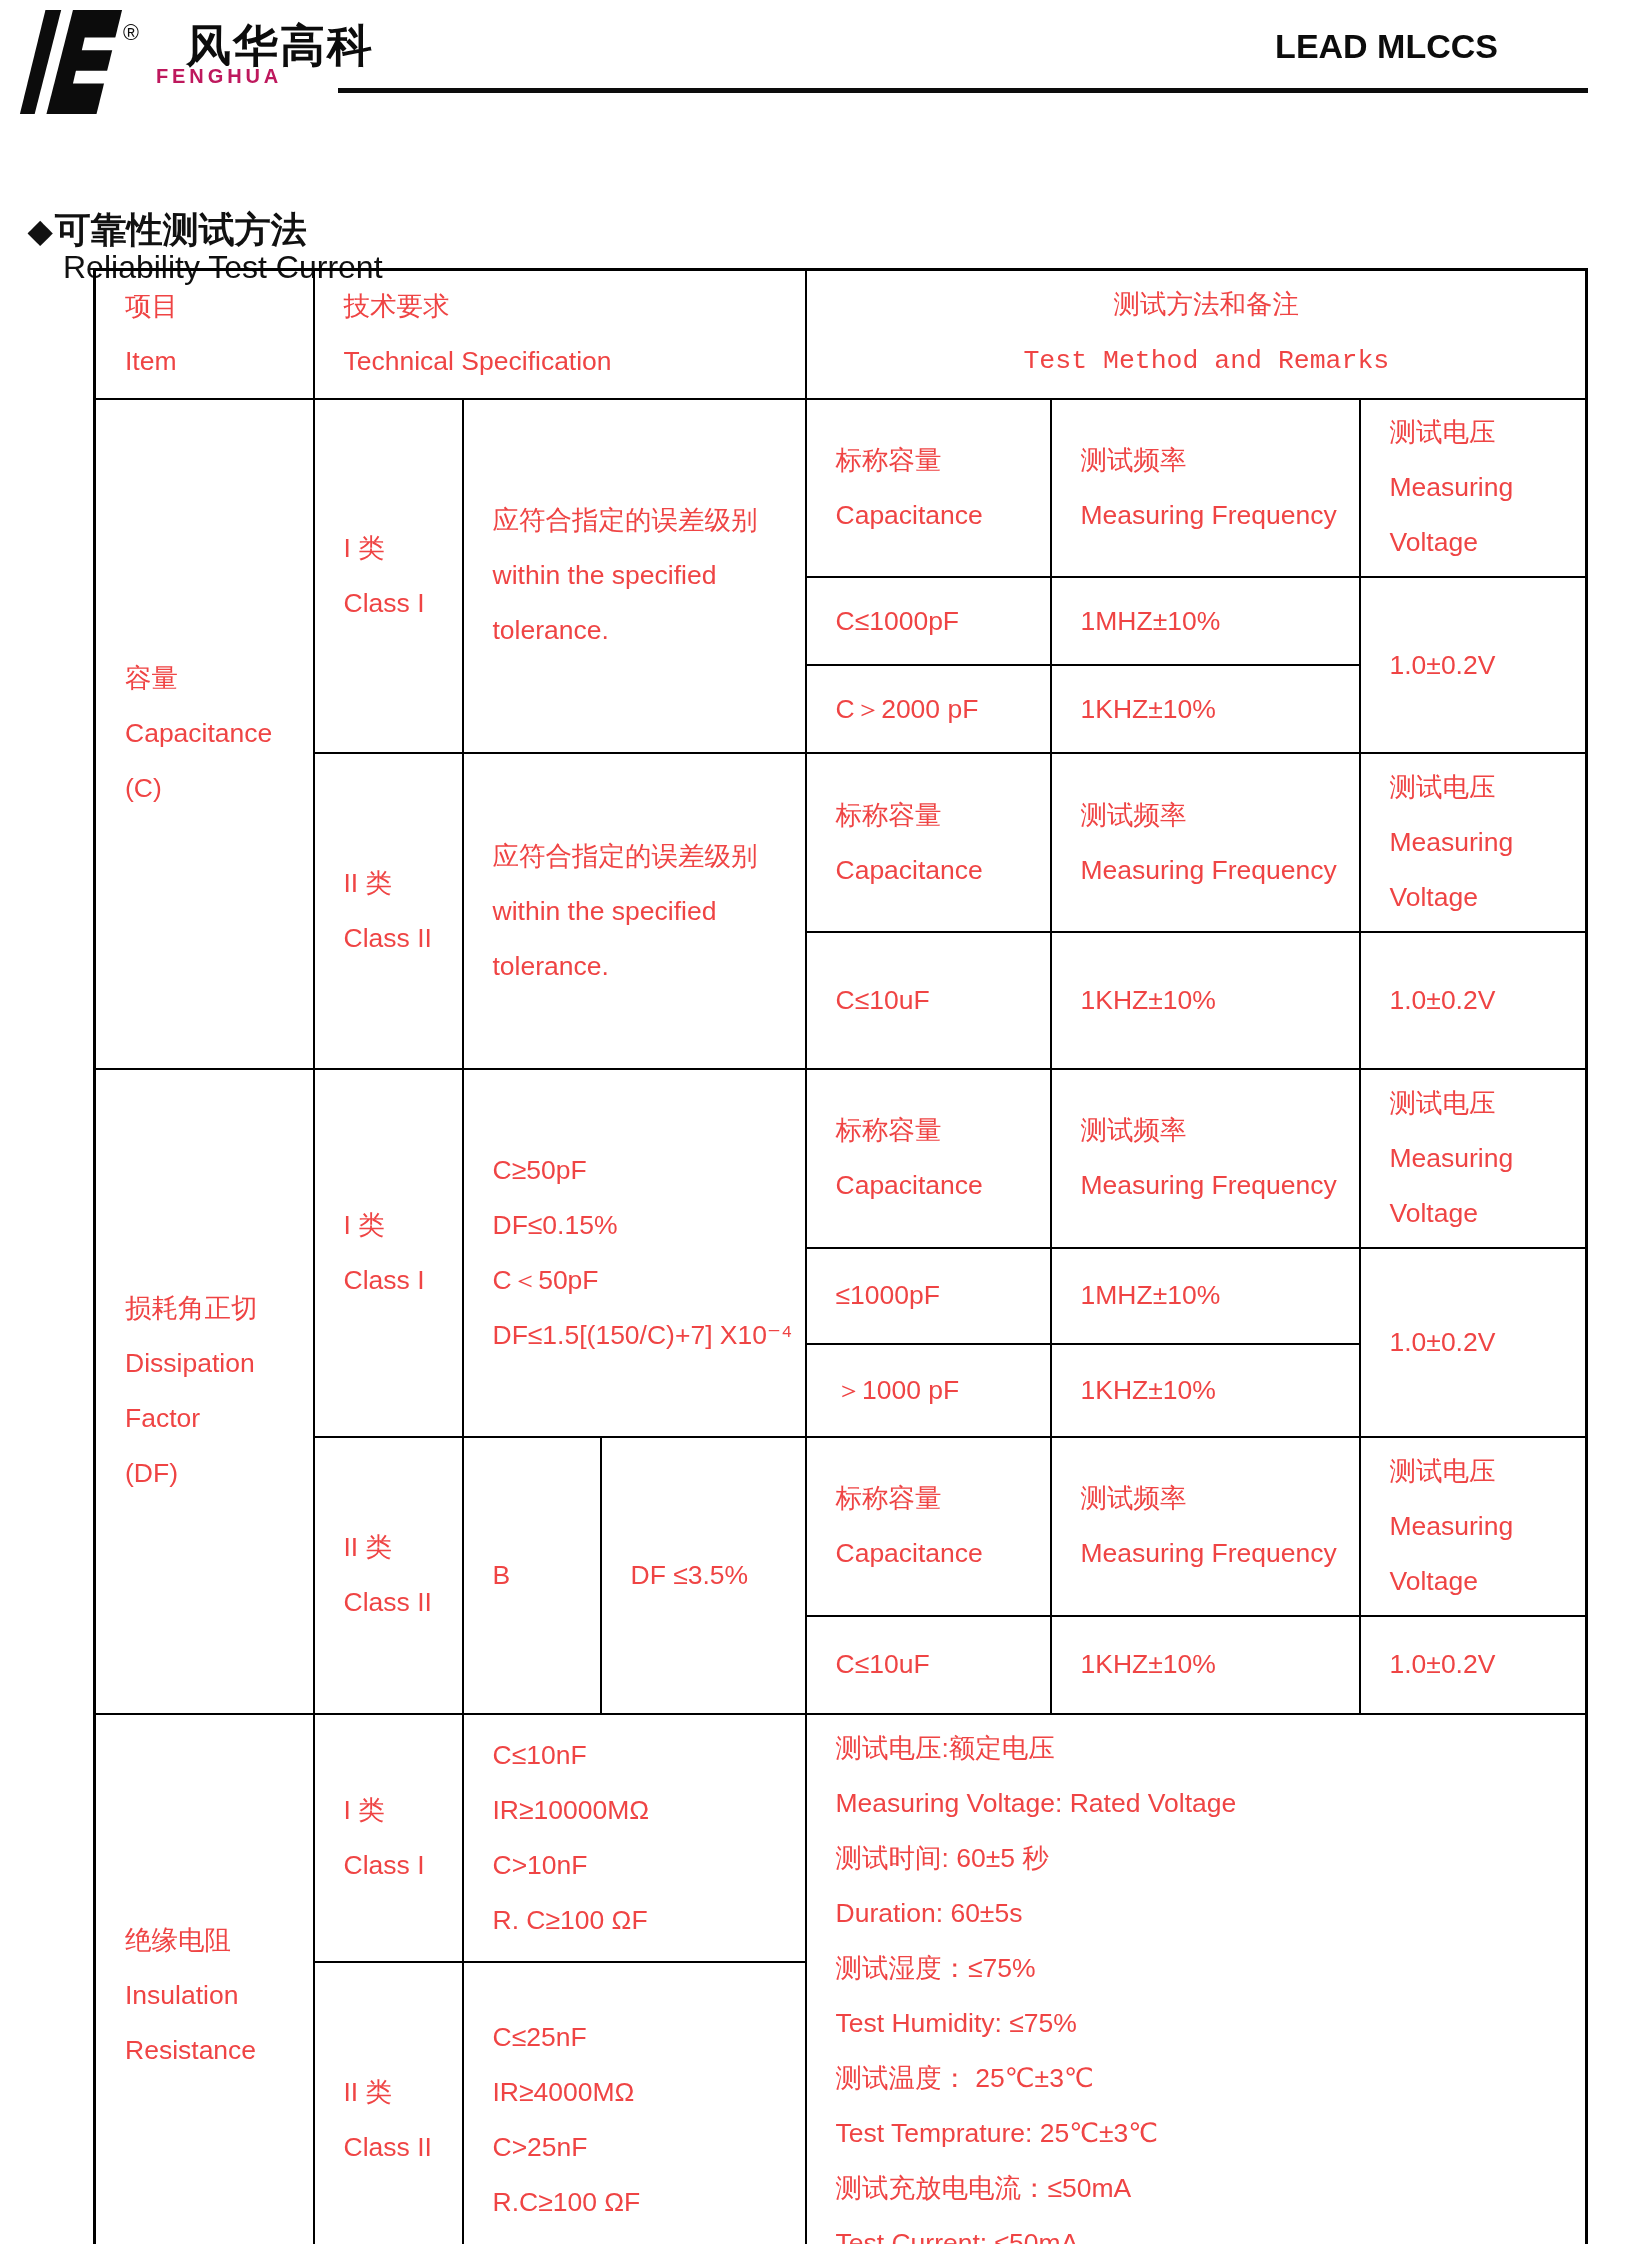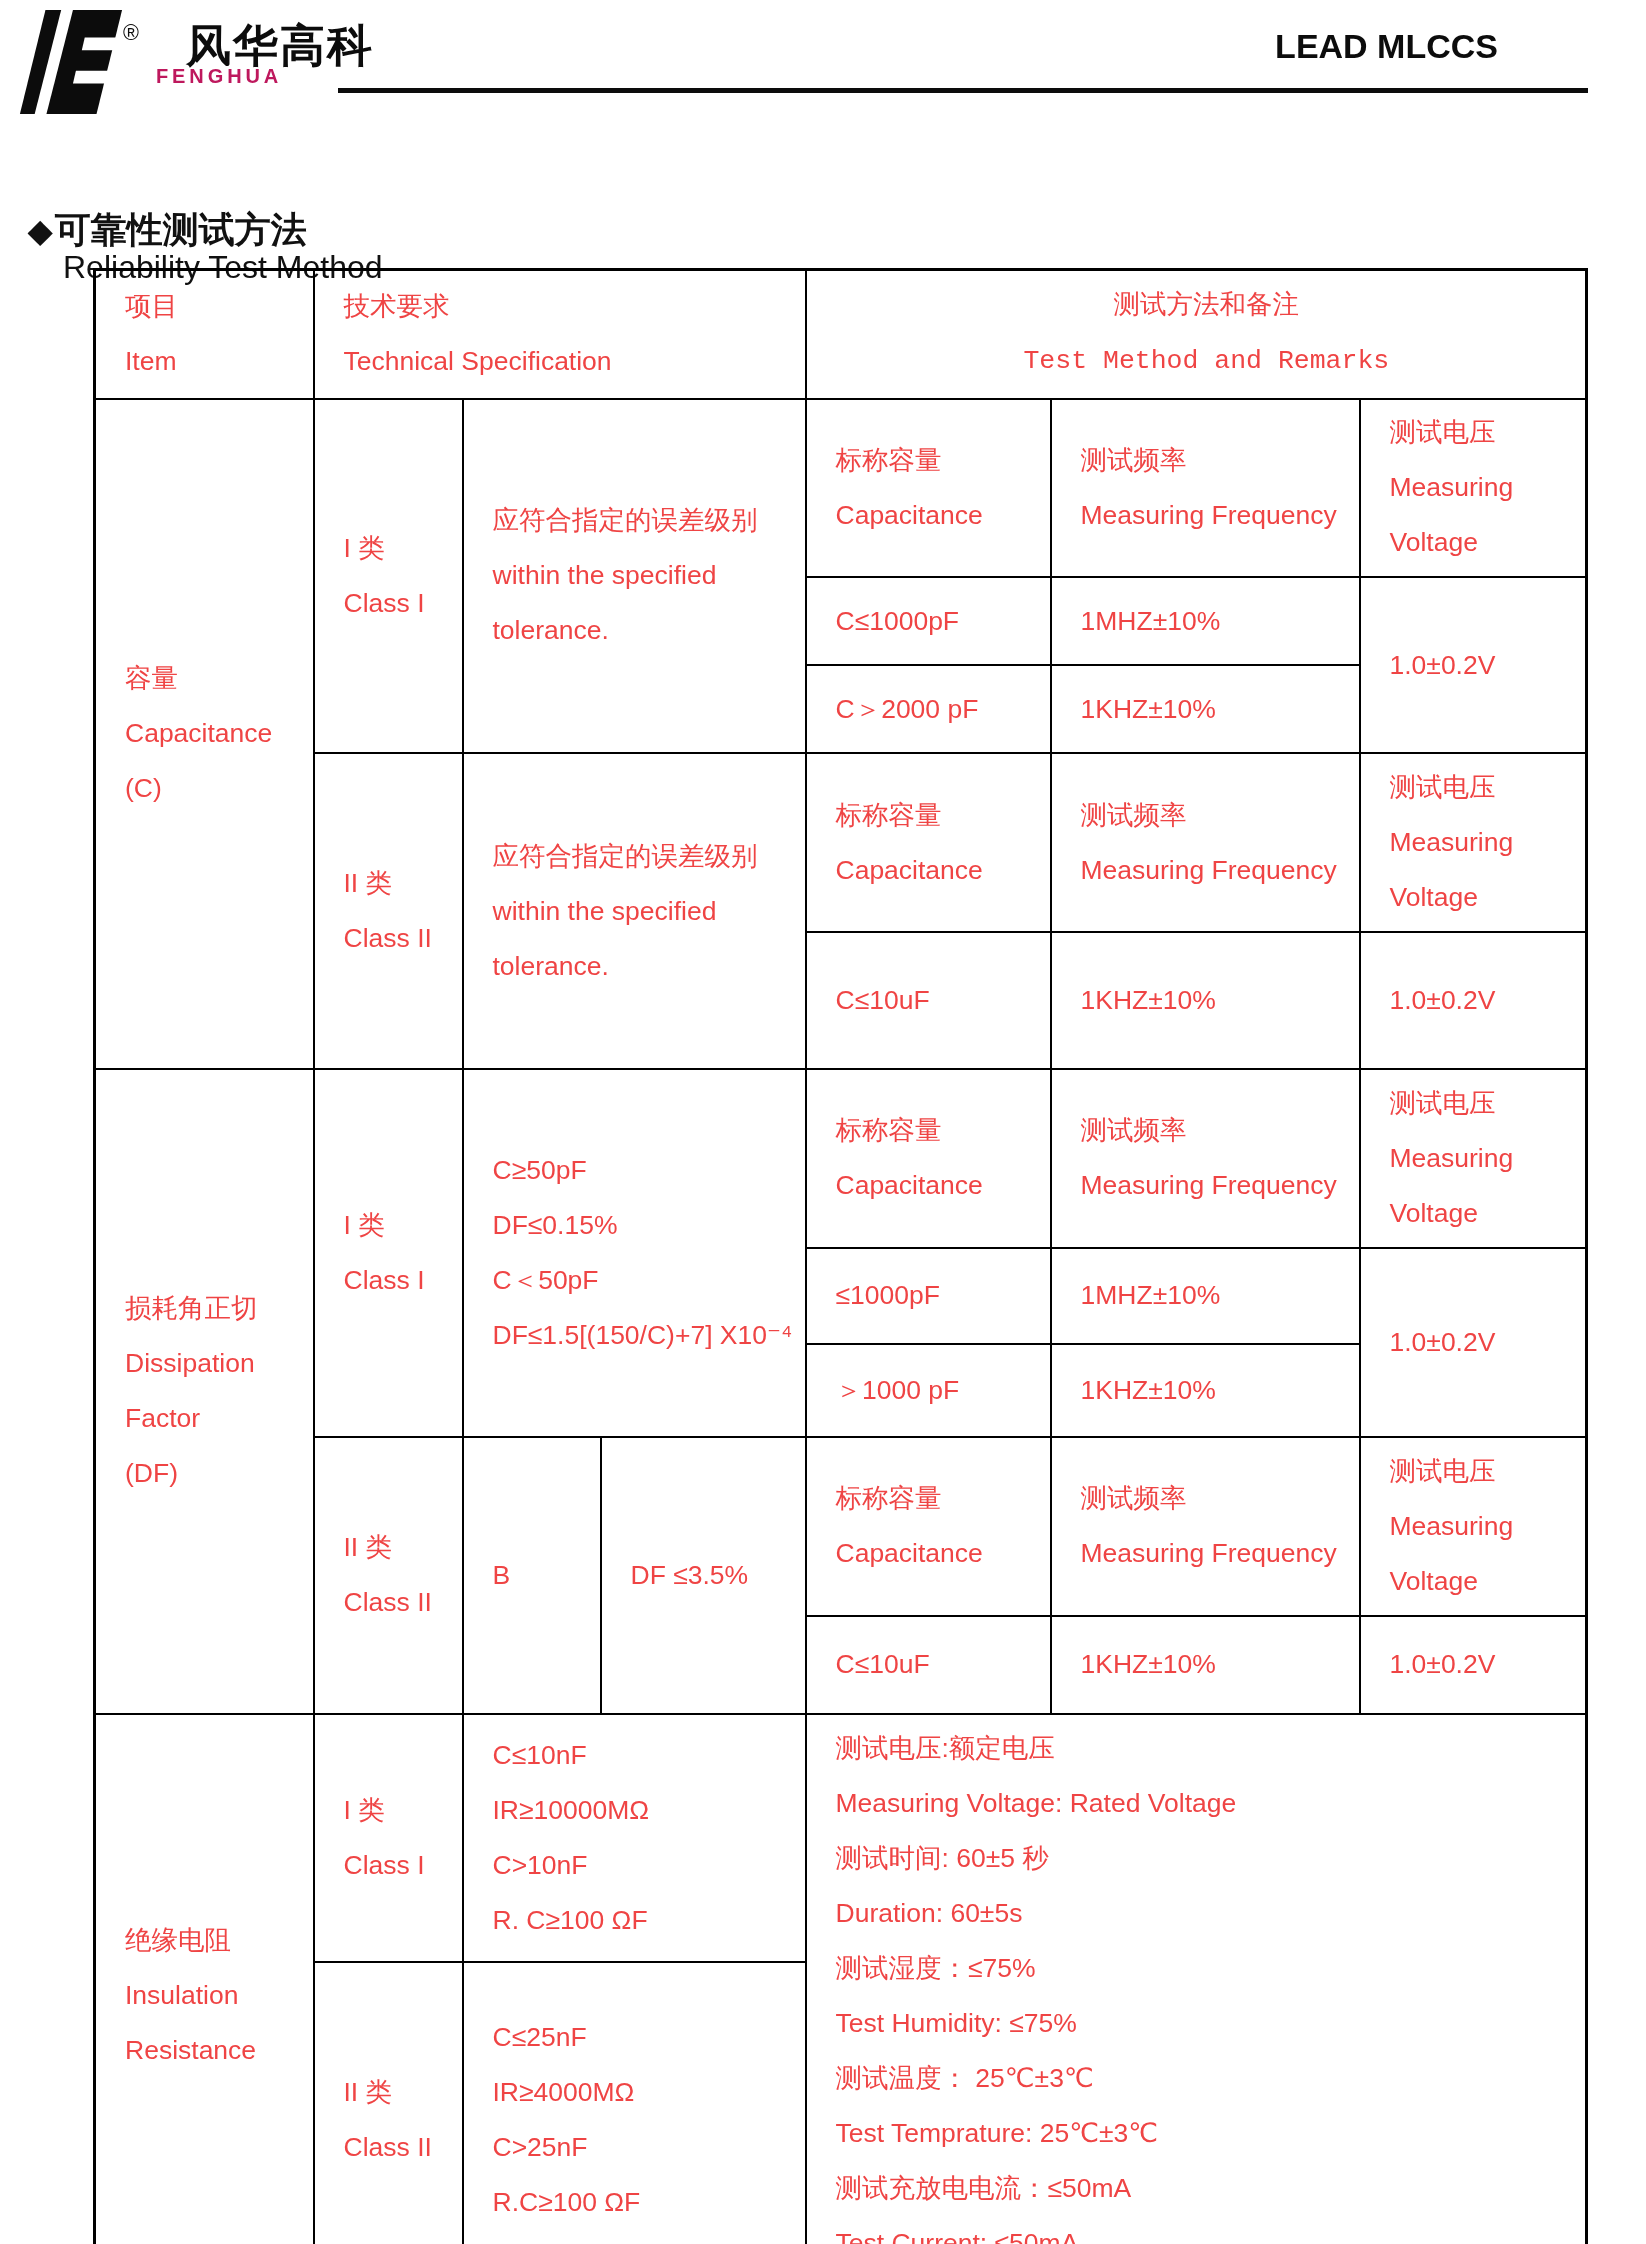--- a/index.html
+++ b/index.html
@@ -51,21 +51,21 @@
     <path d="M61 66 L95 66 L92 79 L58 79 Z" fill="#ffffff"></path>
   </svg>
 </div>
 <div class="logo-reg">®</div>
 <div class="logo-zh">风华高科</div>
 <div class="logo-en">FENGHUA</div>
 <div class="doc-type">LEAD MLCCS</div>
 <div class="head-rule"></div>
 
 <div class="sec-title-zh"><span class="bullet">◆</span><span>可靠性测试方法</span></div>
-<div class="sec-title-en">Reliability Test Method</div>
+<div class="sec-title-en">Reliability Test Current</div>
 
 <table class="rt">
   <colgroup>
     <col style="width:219px">
       <col style="width:149px">
       <col style="width:138px">
     <col style="width:205px">
       <col style="width:245px">
       <col style="width:309px">
     <col style="width:227px">

